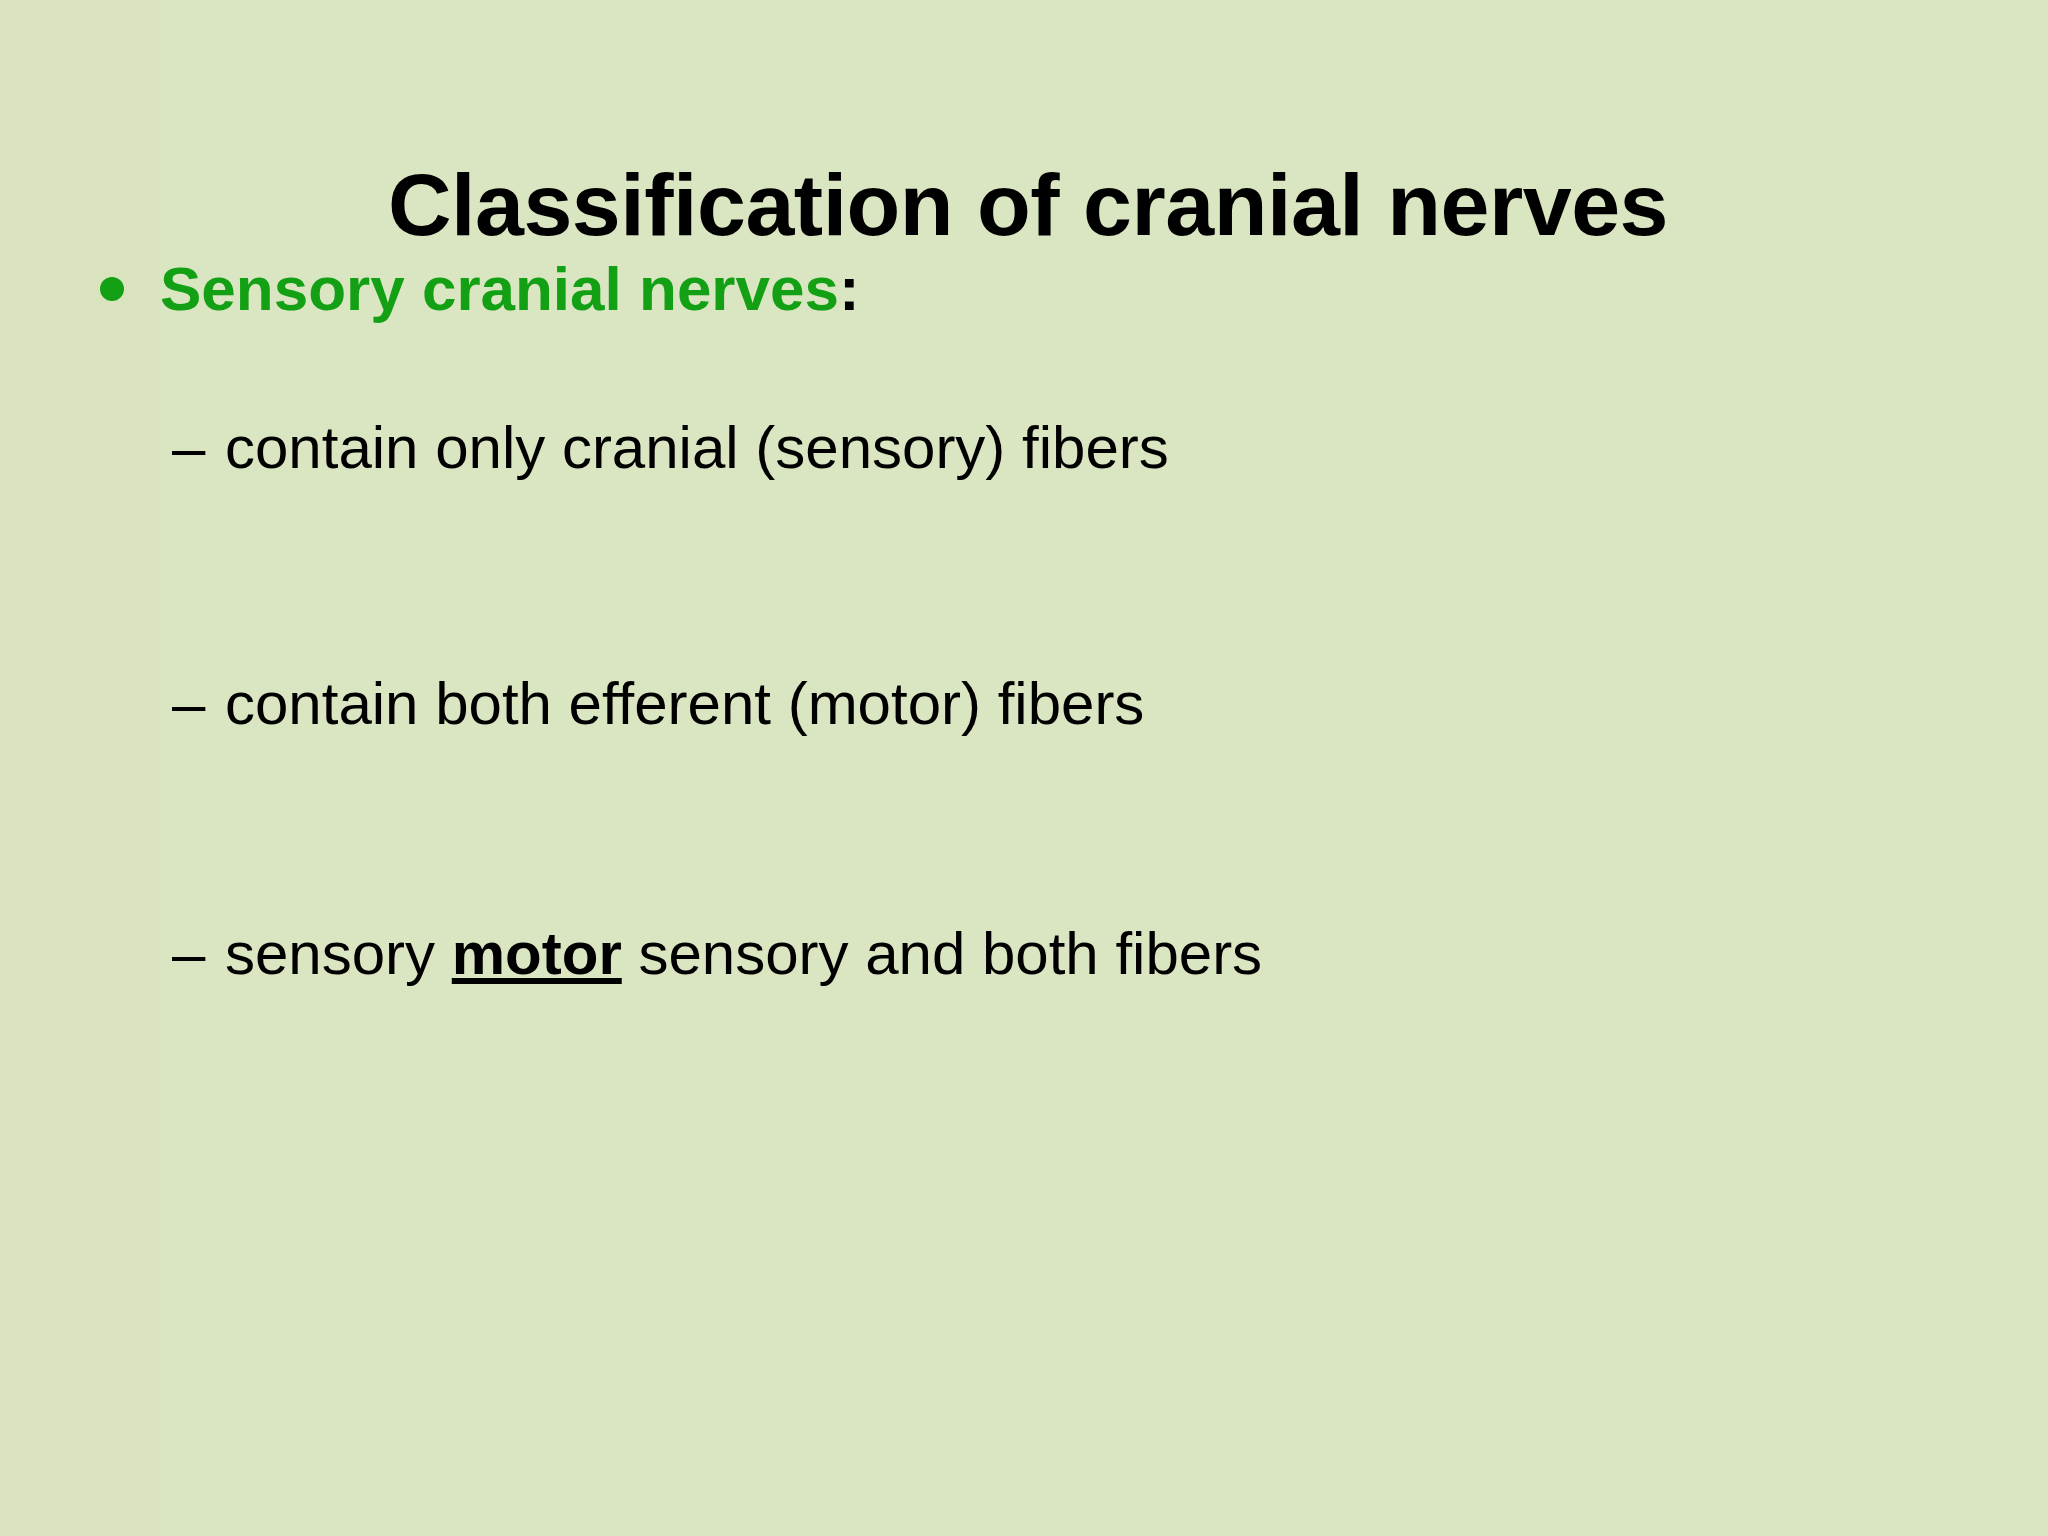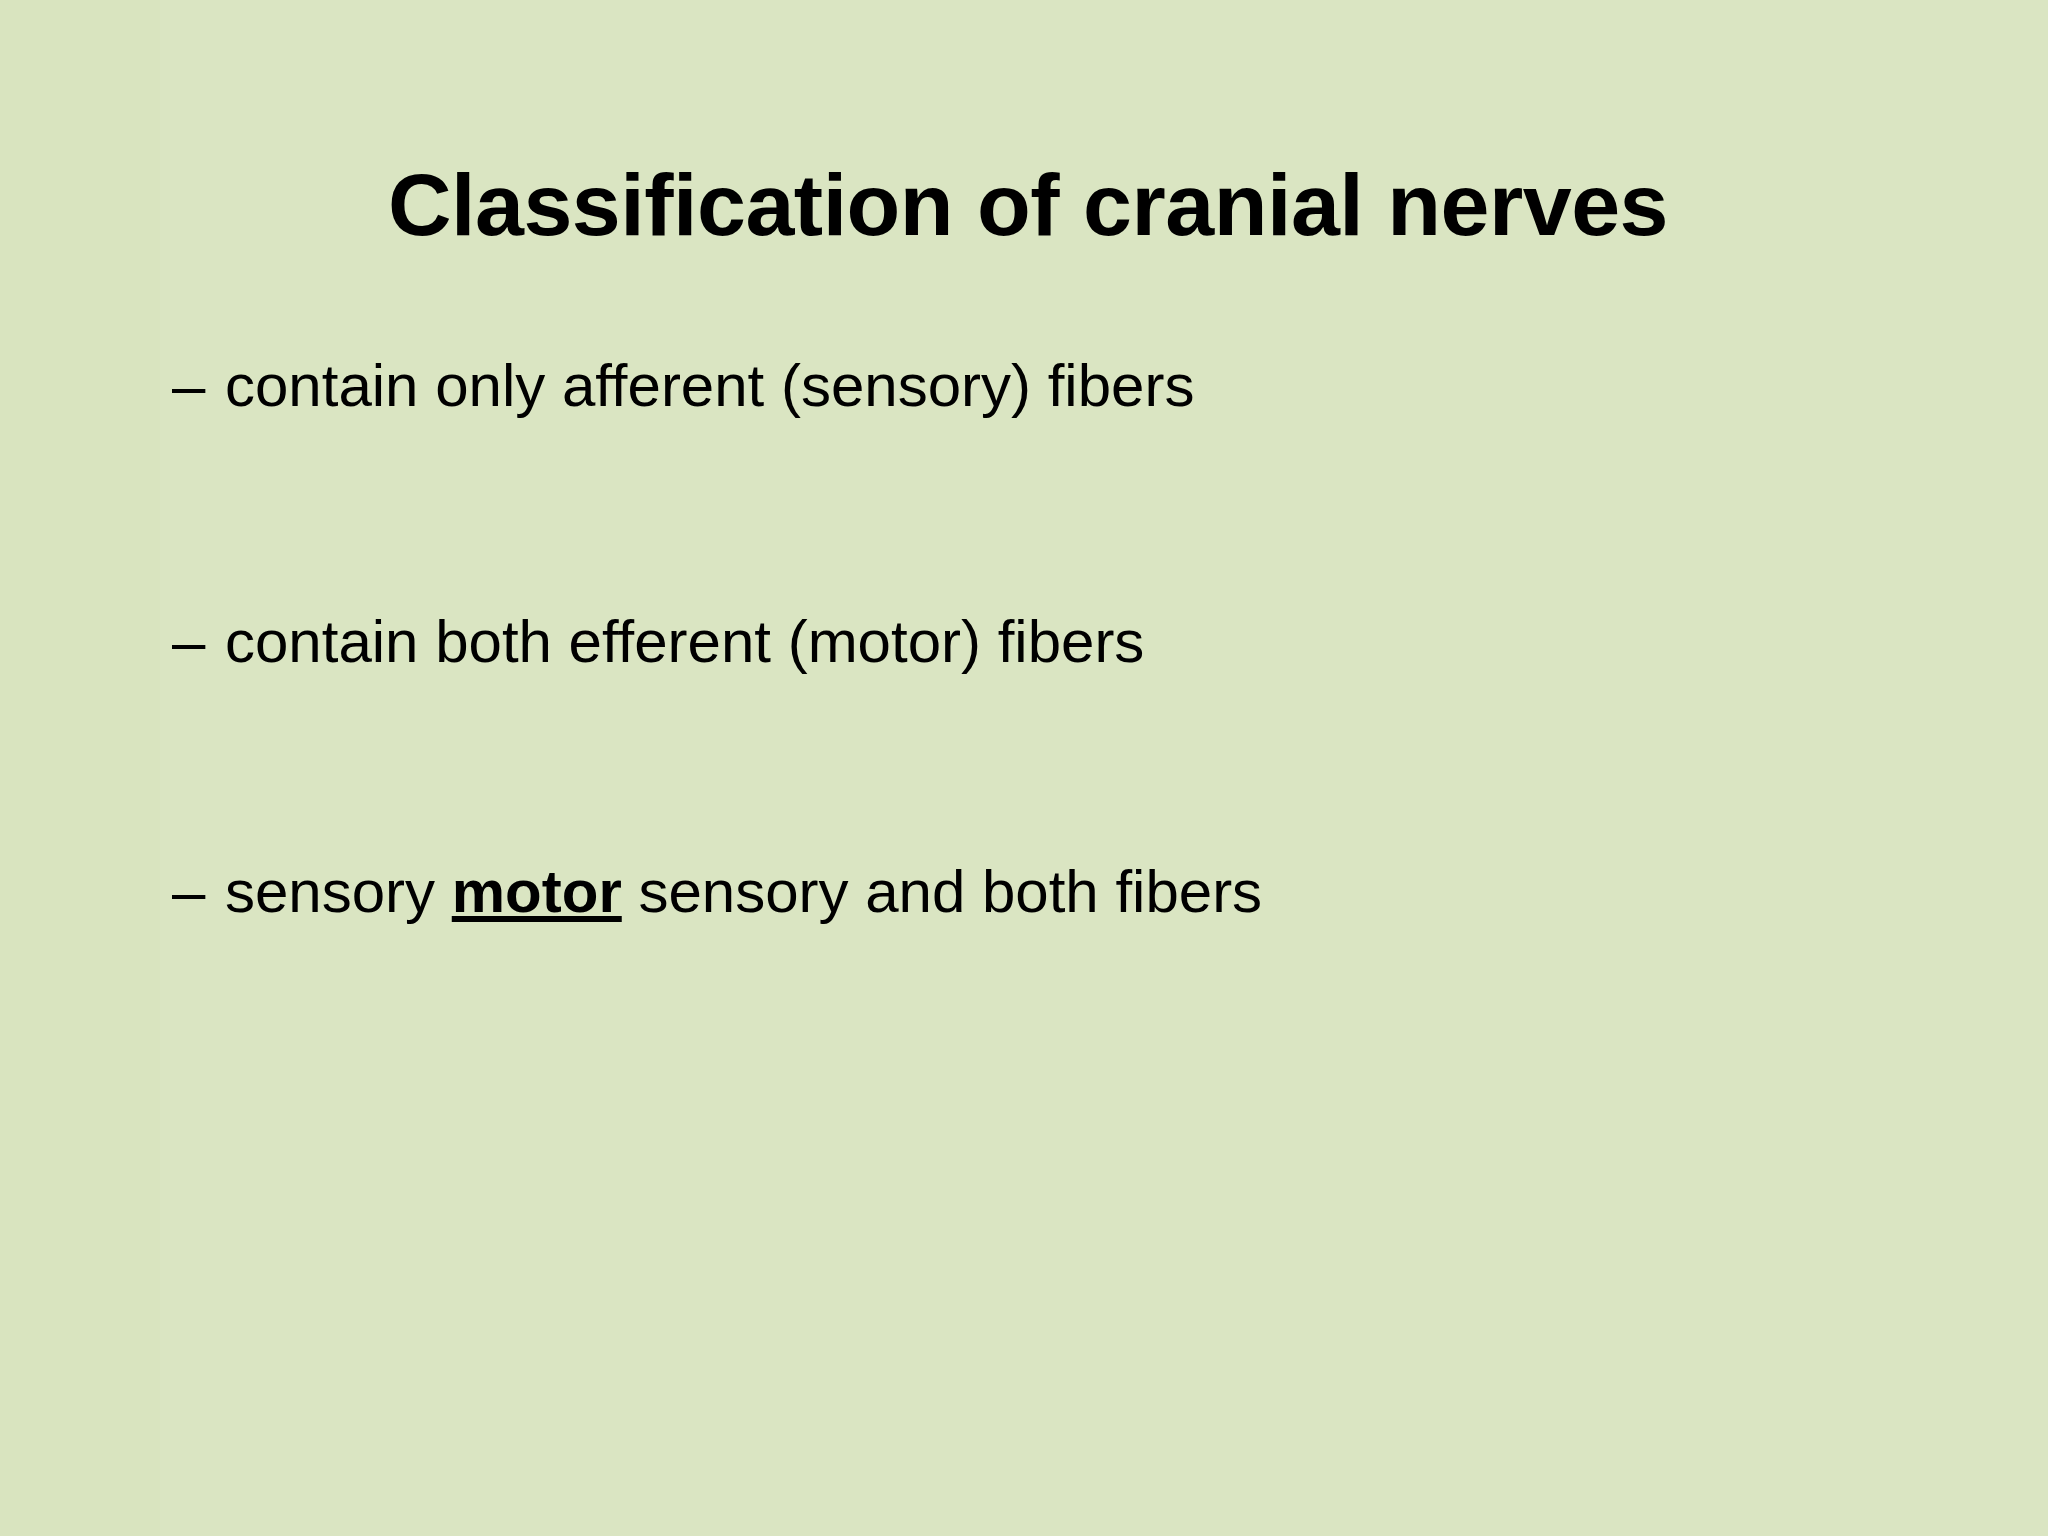--- a/index.html
+++ b/index.html
@@ -114,25 +114,29 @@
 <body style="background: rgb(217, 228, 191);">
 
 <div id="slide" style="background: rgb(217, 228, 191);">
 
   <div id="content-band"></div>
 
   <h1 id="slide-title" style="color: rgb(0, 0, 0);">Classification of cranial nerves</h1>
 
   <div id="body-list">
 
+    <div class="lvl1">
+      <span class="bullet-dot" style="background: rgb(20, 160, 20);"></span>
+      <span class="heading-text" style="color: rgb(20, 160, 20);">Sensory cranial nerves</span><span class="colon">:</span>
+    </div>
 
     <div class="spacer-lg"></div>
 
     <div class="lvl2">
-      <span class="dash">–</span><span>contain only afferent (sensory) fibers</span>
+      <span class="dash">–</span><span>contain only cranial (sensory) fibers</span>
     </div>
 
     <div class="spacer-lg"></div>
 
 
     <div class="spacer-lg"></div>
 
     <div class="lvl2">
       <span class="dash">–</span><span>contain both efferent (motor) fibers</span>
     </div>

